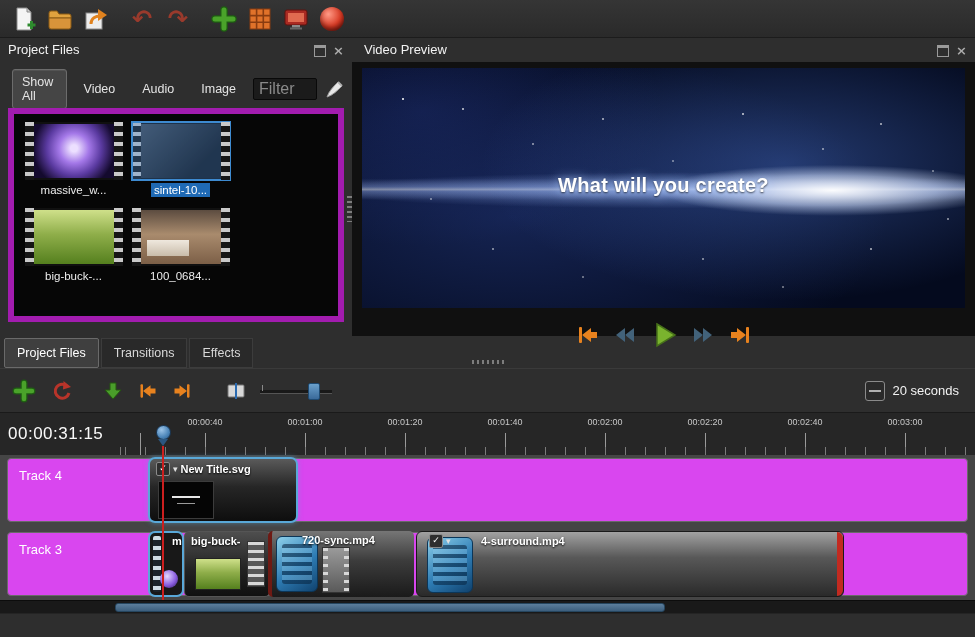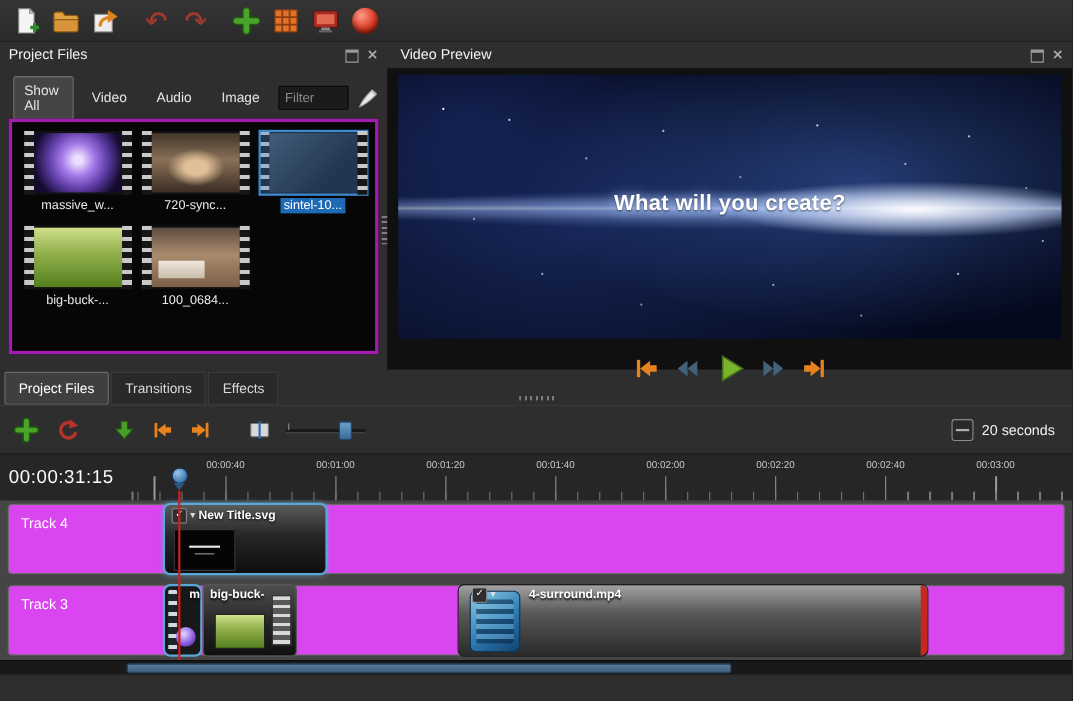--- a/index.html
+++ b/index.html
@@ -18,23 +18,23 @@
   .panel-title{position:absolute;left:8px;top:4px;font-size:13px;color:#f2f2f2;}
   .dock{position:absolute;right:8px;top:7px;display:flex;gap:7px;align-items:center;}
   .dock .float{width:10px;height:8px;border:1px solid #9a9a9a;border-top-width:3px;}
   .dock .close{font-size:13px;line-height:10px;color:#ababab;font-weight:bold;font-family:"DejaVu Sans",sans-serif;}
 
   
   #left-panel{position:absolute;left:0;top:38px;width:352px;height:330px;}
   .filter-row{position:absolute;left:12px;top:36px;right:6px;height:30px;display:flex;align-items:center;gap:7px;}
   .ftab{font-size:12.5px;color:#e4e4e4;padding:5px 9px;border:1px solid transparent;}
   .ftab.active{background:#454545;border:1px solid #6c6c6c;border-radius:3px;box-shadow:inset 0 1px 0 rgba(255,255,255,.08);}
-  .filter-input{width:52px;height:20px;background:#1b1b1b;border:1px solid #090909;border-radius:2px;color:#c8c8c8;font-size:12px;padding:0 5px;font-family:"Liberation Sans",sans-serif;}
+  .filter-input{width:52px;height:20px;background:#1b1b1b;border:1px solid #090909;border-radius:2px;color:#c8c8c8;font-size:16px;padding:0 5px;font-family:"Liberation Sans",sans-serif;}
   .filter-input::placeholder{color:#8a8a8a;}
-  .thumbs{position:absolute;left:8px;top:70px;width:336px;height:214px;background:#060606;border:3px solid #a21caf;display:flex;flex-wrap:wrap;align-content:flex-start;padding:8px 0 0 6px;box-sizing:border-box;}
+  .thumbs{position:absolute;left:8px;top:70px;width:336px;height:214px;background:#060606;border:6px solid #a21caf;display:flex;flex-wrap:wrap;align-content:flex-start;padding:8px 0 0 6px;box-sizing:border-box;}
   .pf-item{width:107px;margin-bottom:12px;}
   .pf-thumb{position:relative;width:98px;height:58px;margin:0 auto;background:#101010;}
   .pf-thumb::before,.pf-thumb::after{content:"";position:absolute;top:0;bottom:0;width:9px;background:repeating-linear-gradient(to bottom,#c9c9c9 0 4px,#161616 4px 10px);}
   .pf-thumb::before{left:0;} .pf-thumb::after{right:0;}
   .pf-img{position:absolute;left:9px;right:9px;top:2px;bottom:2px;}
   .t-massive{background:radial-gradient(circle at 50% 45%,#ecdfff 0 7%,#a478e8 30%,#5a3aa0 55%,#140a2e 82%);}
   .t-720{background:radial-gradient(ellipse 40px 26px at 50% 58%,#e0c098 0 25%,rgba(0,0,0,0) 65%),linear-gradient(to bottom,#42352a,#8a7158 45%,#3a2d22);}
   .t-sintel{background:linear-gradient(135deg,#454c55,#14161a 75%);}
   .t-bigbuck{background:linear-gradient(to bottom,#cfe08a,#8fae4a 45%,#55801e);}
   .t-title{background:linear-gradient(#e0e0e0,#e0e0e0) 50% 44%/30px 2px no-repeat,linear-gradient(#8a8a8a,#8a8a8a) 50% 60%/18px 1px no-repeat,#060606;}
@@ -211,26 +211,20 @@
       </span>
     </div>
 
     <div class="thumbs">
       <div class="pf-item">
         <div class="pf-thumb">
             <div class="pf-img t-massive"></div>
           </div>
         <div class="pf-label"><span class="lbl">massive_w...</span></div>
       </div>
-      <div class="pf-item">
-        <div class="pf-thumb">
-            <div class="pf-img t-720"></div>
-          </div>
-        <div class="pf-label"><span class="lbl">720-sync...</span></div>
-      </div>
       <div class="pf-item selected">
         <div class="pf-thumb">
             <div class="pf-img t-sintel"></div>
             <div class="sel-ov"></div>
           </div>
         <div class="pf-label"><span class="lbl">sintel-10...</span></div>
       </div>
       <div class="pf-item">
         <div class="pf-thumb">
             <div class="pf-img t-bigbuck"></div>
@@ -392,20 +386,25 @@
     </div>
 
     <div class="clip clip-bigbuck">
       <div class="clip-head">
         <span class="clip-label">big-buck-</span>
       </div>
       <div class="bb-thumb"></div>
       <div class="bb-film"></div>
     </div>
 
+    <div class="clip clip-720">
+      <div class="canister c720"></div>
+      <span class="clip-label l720">720-sync.mp4</span>
+      <div class="film-720"></div>
+    </div>
 
     <div class="clip clip-surround">
       <div class="canister csur"></div>
       <div class="clip-head sur-head">
         <span class="chk">✓</span>
         <span class="dd">▾</span>
       </div>
       <span class="clip-label lsur">4-surround.mp4</span>
       <div class="red-end"></div>
     </div>

